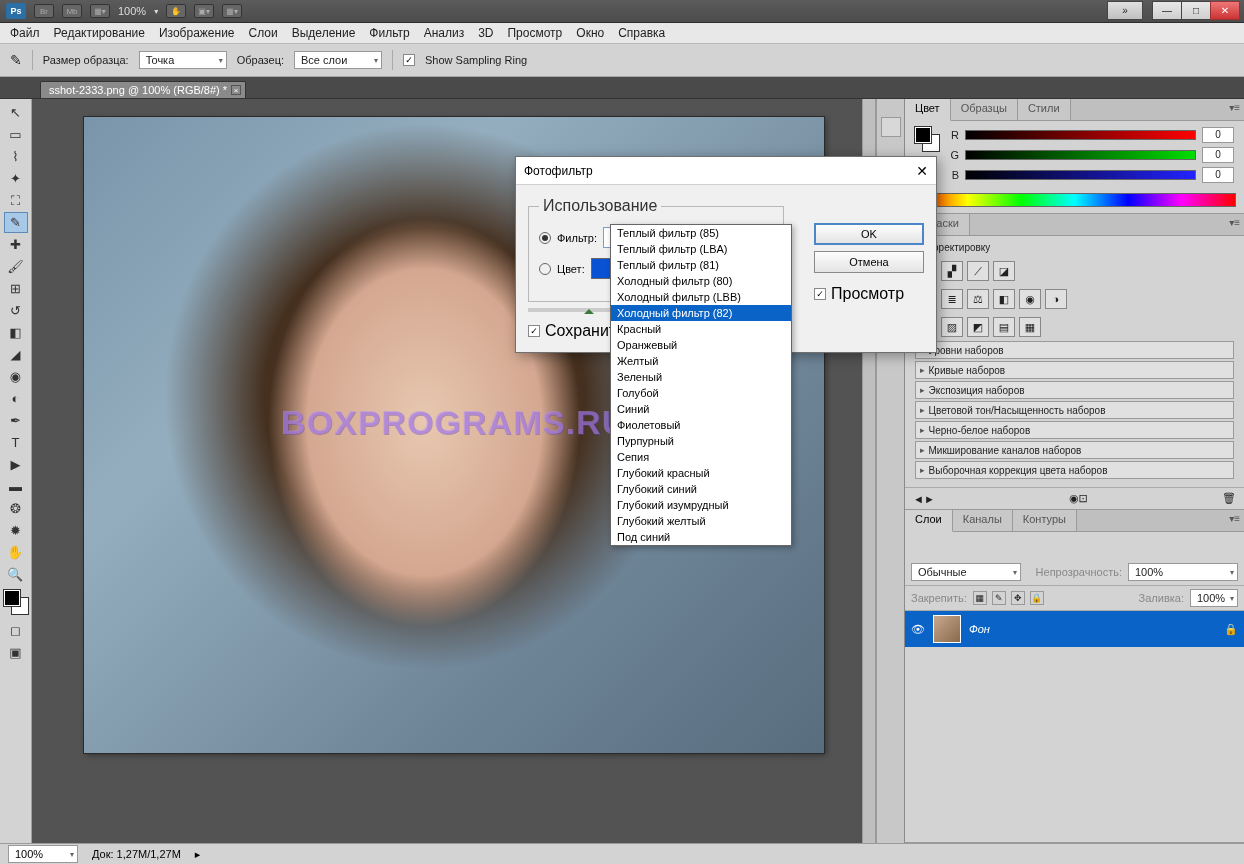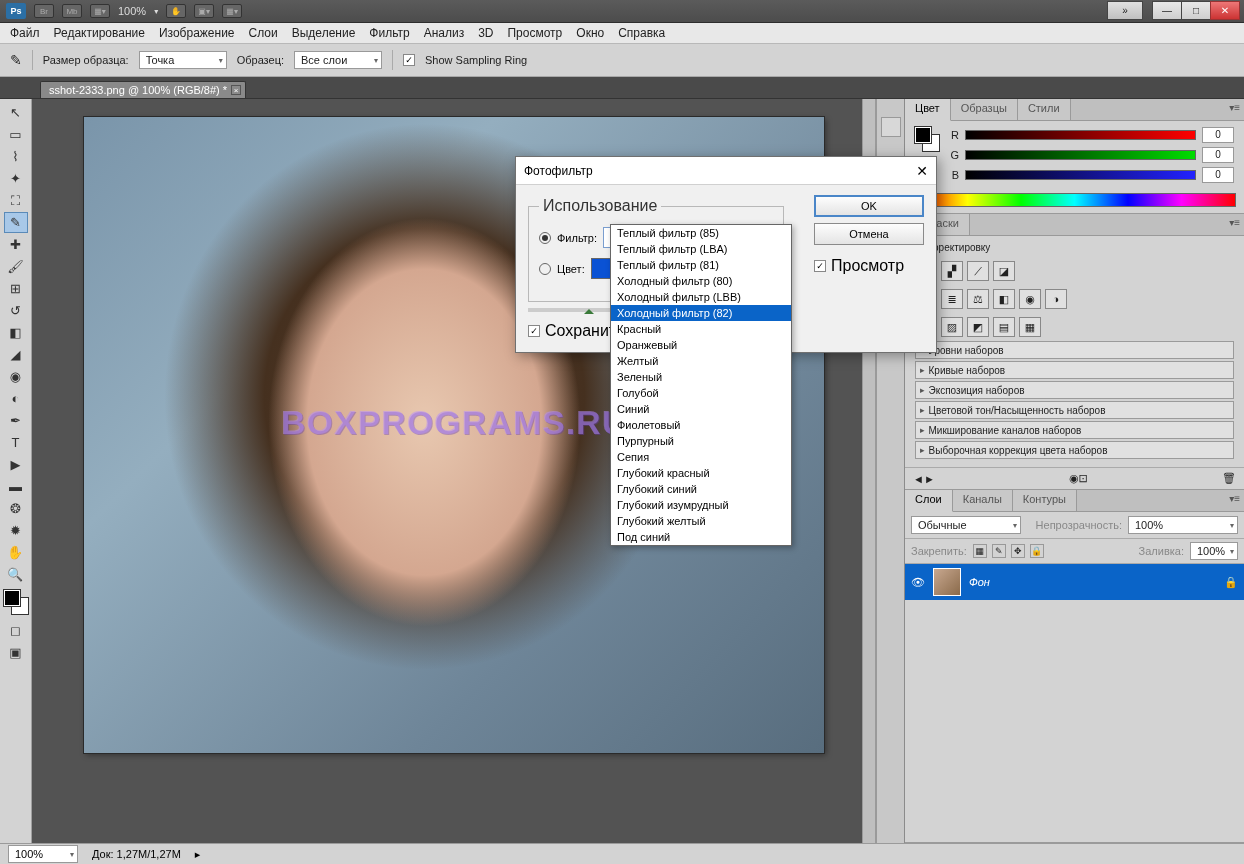--- a/index.html
+++ b/index.html
@@ -64,21 +64,21 @@
 .slider-track.b{background:linear-gradient(90deg,#000,#22f);}
 .slider-val{width:32px;height:16px;border:1px solid #999;background:#fff;text-align:center;font-size:10px;line-height:14px;}
 .spectrum{height:14px;margin-top:4px;background:linear-gradient(90deg,red,yellow,lime,cyan,blue,magenta,red);border:1px solid #666;}
 
 .adj-icons{display:flex;flex-wrap:wrap;gap:4px;padding:4px 0;}
 .adj-icon{width:22px;height:20px;border:1px solid #888;background:#e0e0e0;display:flex;align-items:center;justify-content:center;font-size:11px;}
 .preset-row{height:18px;border:1px solid #9a9a9a;background:#e0e0e0;margin-bottom:2px;padding:1px 4px;display:flex;align-items:center;font-size:10px;}
 .preset-row::before{content:"▸";margin-right:4px;font-size:9px;color:#555;}
 
 .layers-body{padding:0;}
-.layers-opts{display:flex;align-items:center;padding:4px 6px;gap:6px;background:#d3d3d3;border-bottom:1px solid #aaa;}
+.layers-opts{display:flex;align-items:center;padding:4px 6px;gap:6px;background:#d3d3d3;border-bottom:1px solid #aaa;margin-top:27px;}
 .layers-opts .drop{flex:0 0 110px;}
 .layers-lock{display:flex;align-items:center;padding:3px 6px;gap:6px;border-bottom:1px solid #aaa;}
 .layer-row{display:flex;align-items:center;height:36px;background:#0a64c8;color:#fff;padding:0 6px;gap:8px;}
 .eye{width:14px;height:14px;display:flex;align-items:center;justify-content:center;}
 .thumb{width:28px;height:28px;background:linear-gradient(135deg,#c8a890,#8a6a4a);border:1px solid #fff;}
 .lock-icon{margin-left:auto;}
 
 
 .statusbar{position:absolute;left:0;right:0;bottom:0;height:21px;background:#d3d3d3;border-top:1px solid #9a9a9a;display:flex;align-items:center;font-size:11px;padding:0 8px;gap:14px;}
 
@@ -94,21 +94,21 @@
 .radio.on::after{content:"";width:6px;height:6px;background:#333;border-radius:50%;}
 .filter-drop{flex:1;height:21px;border:1px solid #7a9ecf;background:#fff;padding:0 20px 0 6px;display:flex;align-items:center;font-size:11px;position:relative;}
 .filter-drop::after{content:"▾";position:absolute;right:4px;color:#555;background:#e8eef7;width:14px;text-align:center;border-left:1px solid #cde;}
 .color-box{width:44px;height:21px;background:#0a52d4;border:1px solid #666;}
 .density-row{margin-top:10px;display:flex;align-items:center;gap:8px;}
 .density-slider{flex:1;height:4px;background:#ccc;position:relative;}
 .density-slider::after{content:"";position:absolute;left:22%;top:-4px;width:0;height:0;border:5px solid transparent;border-bottom-color:#3a7a3a;}
 .chk-row{margin-top:10px;display:flex;align-items:center;gap:5px;}
 .dlg-buttons{position:absolute;top:10px;right:12px;display:flex;flex-direction:column;gap:6px;width:110px;}
 .btn{height:22px;border:1px solid #8a8a8a;background:linear-gradient(#fdfdfd,#e4e4e4);font-size:11px;display:flex;align-items:center;justify-content:center;}
-.btn.primary{border:2px solid #4a86c8;}
+.btn.primary{border:2px solid #4a86c8;margin-top:28px;}
 
 
 .droplist{position:absolute;top:224px;left:610px;width:182px;background:#fff;border:1px solid #666;z-index:60;box-shadow:2px 2px 6px rgba(0,0,0,.3);}
 .droplist div{padding:2px 6px;font-size:11px;color:#000;}
 .droplist div.sel{background:#0a64c8;color:#fff;}
 
 .collapse-strip{width:14px;background:#bfbfbf;border-left:1px solid #9a9a9a;border-right:1px solid #9a9a9a;}
 .mini-dock{width:28px;background:#c8c8c8;border-left:1px solid #9a9a9a;padding-top:18px;display:flex;flex-direction:column;align-items:center;gap:4px;}
 .mini-dock div{width:20px;height:20px;border:1px solid #999;background:#d8d8d8;}
 .panel-menu{position:absolute;right:4px;top:3px;font-size:10px;color:#555;}
@@ -280,20 +280,21 @@
           <div class="adj-icon">▨</div>
           <div class="adj-icon">◩</div>
           <div class="adj-icon">▤</div>
           <div class="adj-icon">▦</div>
         </div>
         <div id="presets-container">
             <div class="preset-row">Уровни наборов</div>
             <div class="preset-row">Кривые наборов</div>
             <div class="preset-row">Экспозиция наборов</div>
             <div class="preset-row">Цветовой тон/Насыщенность наборов</div>
+            <div class="preset-row">Черно-белое наборов</div>
             <div class="preset-row">Микширование каналов наборов</div>
             <div class="preset-row">Выборочная коррекция цвета наборов</div>
           </div>
       </div>
       <div style="height:22px;border-top:1px solid #aaa;display:flex;align-items:center;justify-content:space-between;padding:0 8px;">
         <span>◄►</span>
         <span>◉⊡</span>
         <span>🗑</span>
       </div>
     </div>

